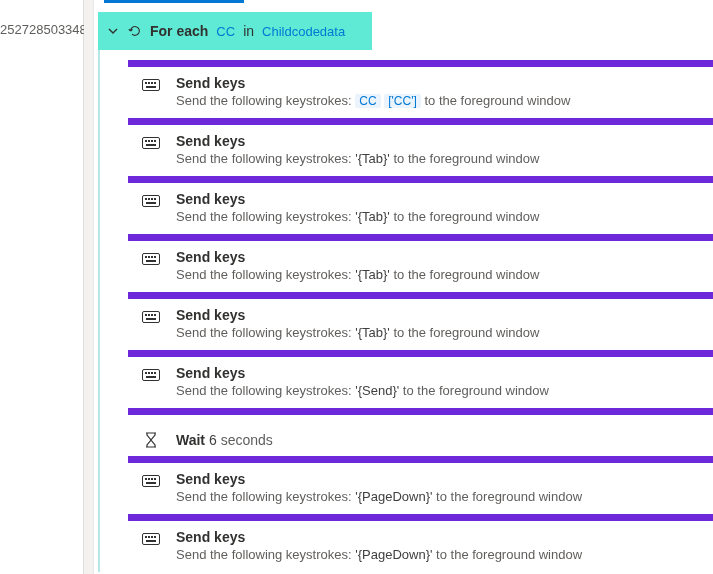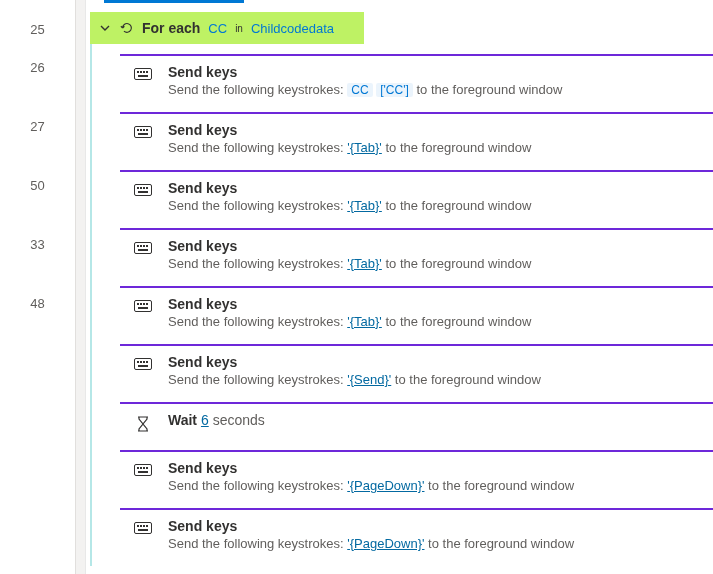--- a/index.html
+++ b/index.html
@@ -10,23 +10,23 @@
       background: #fff;
       width: 713px;
       height: 574px;
       overflow: hidden;
     }
     .container {
       display: flex;
       height: 100%;
     }
     .line-numbers {
-      width: 76px;
-      display: flex;
-      flex-direction: column;
+      width: 84px;
+      display: flex;
+      flex-direction: row;
       padding-top: 22px;
       border-right: 1px solid #e1dfdd;
     }
     .line-num {
       height: 59px;
       display: flex;
       align-items: flex-start;
       justify-content: center;
       color: #605e5c;
       font-size: 13px;
@@ -42,53 +42,53 @@
       background: #f3f2f1;
       border-right: 1px solid #e8e8e8;
     }
     .actions {
       flex: 1;
       padding-top: 12px;
     }
     .foreach-row {
       display: flex;
       align-items: center;
-      height: 32px;
-      background: #bef264;
+      height: 38px;
+      background: #5eead4;
       margin: 0 0 0 4px;
       padding-left: 8px;
       gap: 8px;
       width: 274px;
       font-size: 14px;
     }
     .chevron-icon, .loop-icon {
       width: 14px; height: 14px;
       display: inline-flex;
       align-items: center;
       justify-content: center;
     }
     .foreach-row .label { font-weight: 600; }
     .var-link { color: #0078d4; cursor: pointer; font-size: 13px; }
-    .in-text { color: #323130; font-size: 10px; }
+    .in-text { color: #323130; font-size: 14px; }
     .nest-line {
       border-left: 2px solid #b5e7e7;
       margin-left: 4px;
       padding-left: 28px;
       padding-top: 10px;
     }
     .action-card {
       display: flex;
       align-items: flex-start;
       gap: 14px;
       padding: 8px 12px;
-      border-top: 2px solid #6d28d9;
+      border-top: 7px solid #6d28d9;
       min-height: 58px;
       cursor: pointer;
     }
-    .wait-card { min-height: 48px; align-items: flex-start; }
+    .wait-card { min-height: 48px; align-items: flex-end; }
     .icon-wrap {
       width: 22px;
       display: flex;
       justify-content: center;
       padding-top: 4px;
     }
     .action-title {
       font-weight: 600;
       font-size: 14px;
       margin-bottom: 2px;
@@ -97,21 +97,21 @@
       color: #605e5c;
       font-size: 13px;
     }
     .param-chip {
       background: rgba(0, 120, 212, 0.08);
       color: #0078d4;
       padding: 0 4px;
       border-radius: 2px;
       font-size: 12px;
     }
-    .param-key { color: #0369a1; text-decoration: underline; }
+    .param-key { color: #404040; }
     .wait-body { font-weight: 600; font-size: 14px; }
     .wait-body .seconds { font-weight: 400; color: #605e5c; }
     .top-tab-line {
       height: 3px;
       background: #0078d4;
       width: 140px;
       position: absolute;
       top: 0;
       left: 104px;
     }
@@ -119,22 +119,22 @@
   </style>
 </head>
 <body>
 
 <div class="top-tab-line"></div>
 
 <div class="container">
 
   <div class="line-numbers">
     <div class="line-num first">25</div>
-    <div class="line-num">26</div>
     <div class="line-num">27</div>
+    <div class="line-num">28</div>
     <div class="line-num">50</div>
     <div class="line-num">33</div>
     <div class="line-num">48</div>
   </div>
 
   <div class="flow-area">
     <div class="rail"></div>
     <div class="actions">
 
       <div class="foreach-row">

